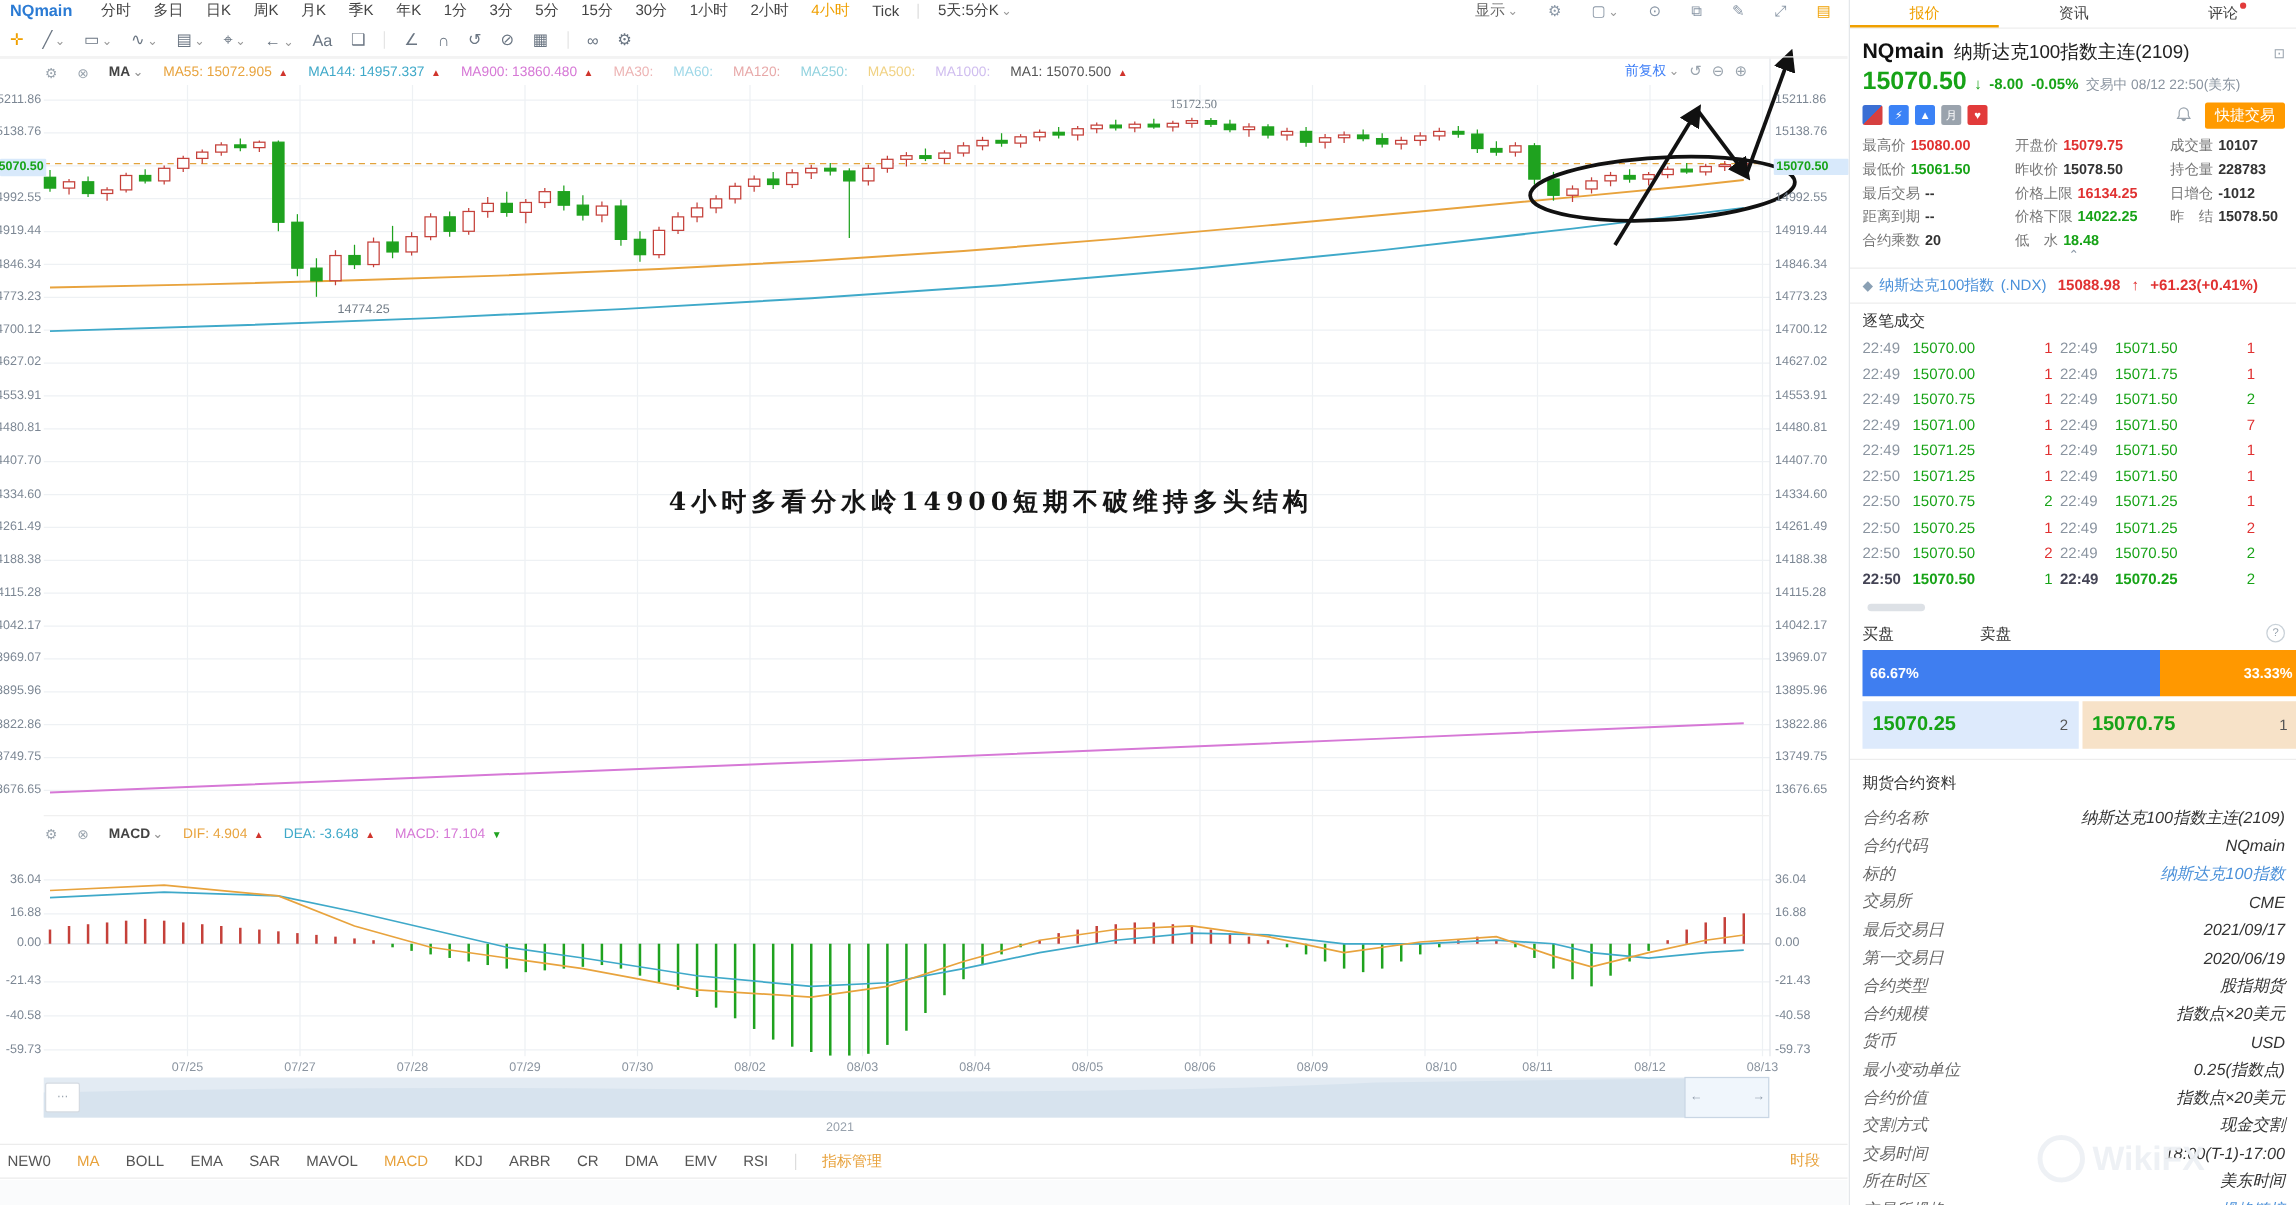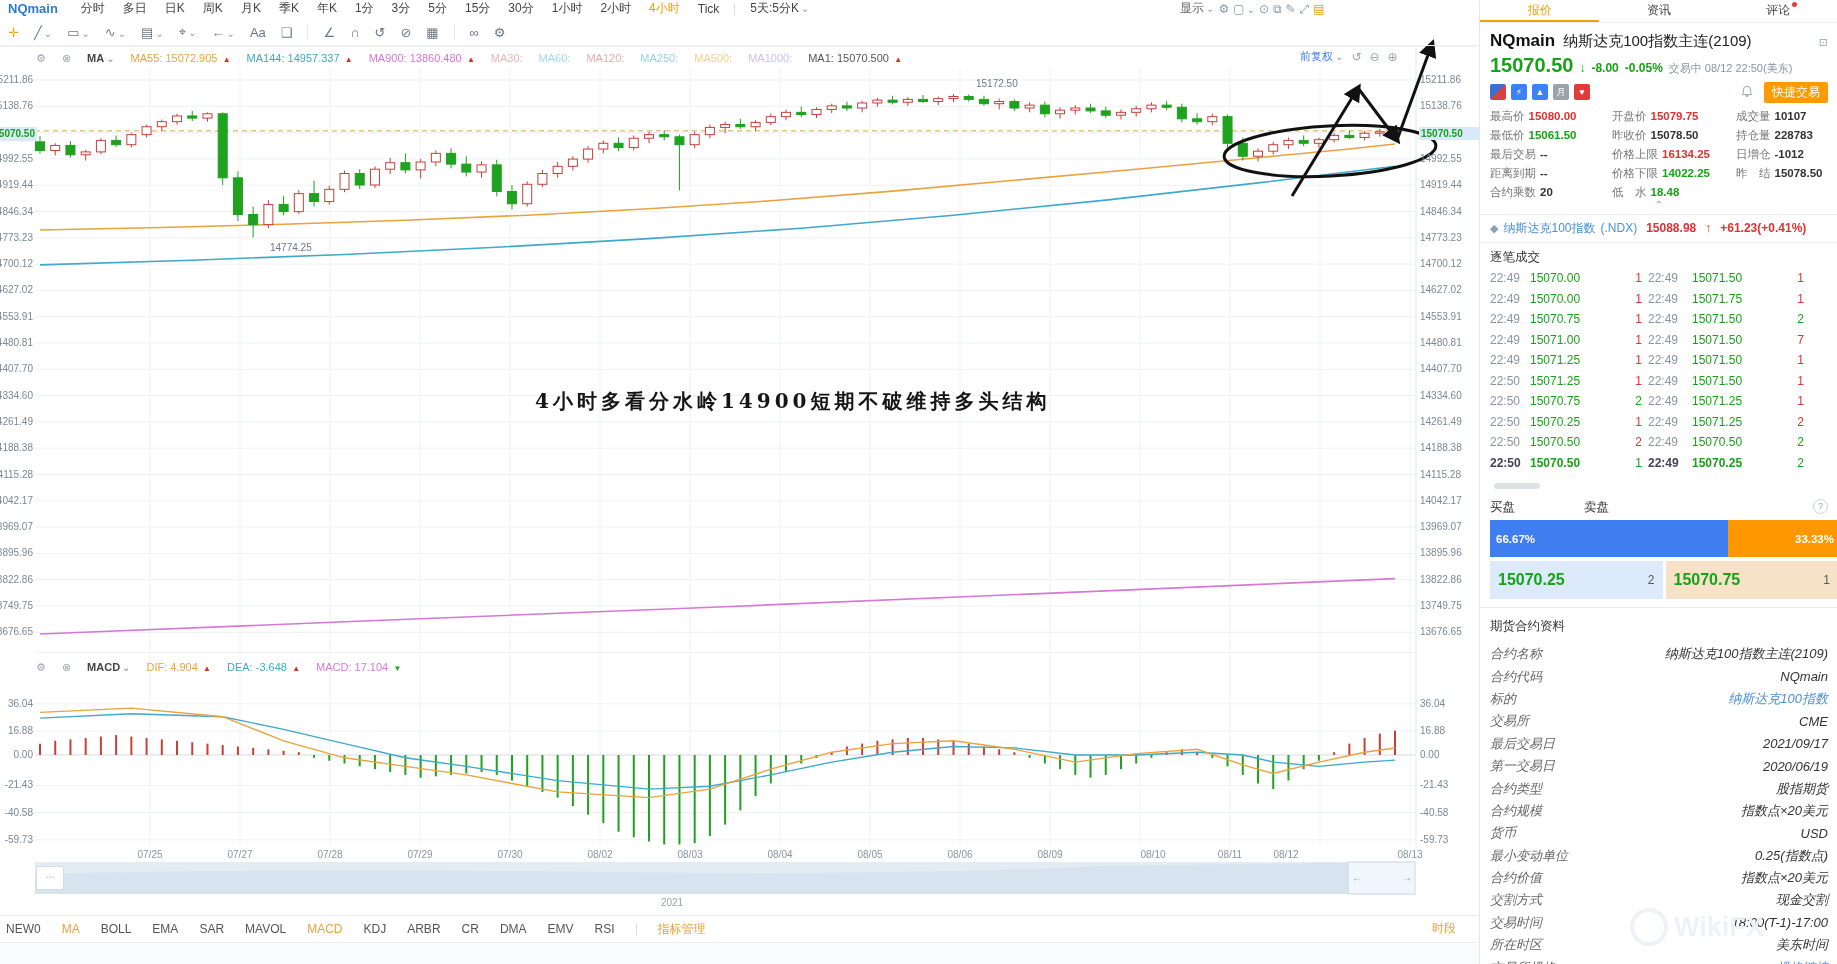--- a/index.html
+++ b/index.html
@@ -8,21 +8,21 @@
   #stage{position:absolute;inset:0;}
   #gfx{position:absolute;left:0;top:0;z-index:1;}
   .ov{position:absolute;z-index:2;}
   
   #topbar{left:0;top:0;width:1478px;height:17px;display:flex;align-items:center;gap:0;background:#fff;}
   #topbar .sym{color:#2b7bd4;font-weight:bold;margin:0 14px 0 8px;font-size:13px;}
   #topbar .tf{margin:0 9px;color:#444;cursor:pointer;white-space:nowrap;}
   #topbar .tf.active{color:#f0a000;}
   #topbar .vdiv{width:1px;height:12px;background:#ddd;margin:0 6px;}
   .caret{color:#999;font-size:10px;margin-left:2px;}
-  #tb-right{position:absolute;left:1180px;top:0;height:17px;display:flex;align-items:center;gap:4px;color:#8a97a6;}
+  #tb-right{position:absolute;left:1180px;top:0;height:17px;display:flex;align-items:center;gap:24px;color:#8a97a6;}
   #tb-right .lbl{color:#666;}
   #tb-right .gi{font-size:12px;cursor:pointer;}
   #tb-right .gi.orange{color:#f0a000;}
   
   #drawbar{left:0;top:19px;width:1478px;height:27px;display:flex;align-items:center;gap:15px;padding-left:8px;border-bottom:1px solid #f0f0f0;box-sizing:border-box;}
   #drawbar .di{color:#6b7683;font-size:13px;cursor:pointer;white-space:nowrap;}
   #drawbar .di.orange{color:#f0a000;}
   #drawbar .vdiv{width:1px;height:14px;background:#e5e5e5;}
   
   .legend{display:flex;align-items:center;gap:16px;height:16px;font-size:11px;}
@@ -531,21 +531,21 @@
       <span style="color: rgb(63, 169, 201); opacity: 1;">DEA: -3.648<span class="up-arrow" style="margin-left: 3px;"> ▲</span></span>
       <span style="color: rgb(214, 120, 214); opacity: 1;">MACD: 17.104<span class="down-arrow" style="margin-left: 3px;"> ▼</span></span>
     </div>
   <div class="ov" id="adjust">
       <span class="adj">前复权<span class="caret">⌄</span></span>
       <span class="zi">↺</span>
       <span class="zi">⊖</span>
       <span class="zi">⊕</span>
     </div>
   <div class="ov chartnote" style="left:535px;top:388px;">4小时多看分水岭14900短期不破维持多头结构</div>
-  <div class="hl-lab" style="left:976px;top:78px;">15172.50</div>
+  <div class="hl-lab" style="left:936px;top:78px;font-family:Liberation Serif, serif;">15172.50</div>
   <div class="hl-lab" style="left:270px;top:242px;">14774.25</div>
   <div id="yaxis-right">
       <div class="ylab" style="top: 74px;">15211.86</div>
       <div class="ylab" style="top: 100.3px;">15138.76</div>
       <div class="ylab ptag" style="top: 126.6px; left: 1419px;">15070.50</div>
       <div class="ylab" style="top: 152.9px;">14992.55</div>
       <div class="ylab" style="top: 179.2px;">14919.44</div>
       <div class="ylab" style="top: 205.5px;">14846.34</div>
       <div class="ylab" style="top: 231.8px;">14773.23</div>
       <div class="ylab" style="top: 258.1px;">14700.12</div>
@@ -663,21 +663,21 @@
       <div class="xlab" style="left: 420px; top: 849px;">07/29</div>
       <div class="xlab" style="left: 510px; top: 849px;">07/30</div>
       <div class="xlab" style="left: 600px; top: 849px;">08/02</div>
       <div class="xlab" style="left: 690px; top: 849px;">08/03</div>
       <div class="xlab" style="left: 780px; top: 849px;">08/04</div>
       <div class="xlab" style="left: 870px; top: 849px;">08/05</div>
       <div class="xlab" style="left: 960px; top: 849px;">08/06</div>
       <div class="xlab" style="left: 1050px; top: 849px;">08/09</div>
       <div class="xlab" style="left: 1140px; top: 849px; padding-left: 26px;">08/10</div>
       <div class="xlab" style="left: 1230px; top: 849px;">08/11</div>
-      <div class="xlab" style="left: 1286px; top: 849px;">08/12</div>
+      <div class="xlab" style="left: 1320px; top: 849px;">08/12</div>
       <div class="xlab" style="left: 1410px; top: 849px;">08/13</div>
     </div>
   <div class="ov" id="navhandle">⋯</div>
   <div class="ov xlab" id="navyear">2021</div>
   <div class="navarrow" style="left:1352px;">←</div>
   <div class="navarrow" style="left:1402px;">→</div>
   <div class="ov" id="tabsrow">
       <span class="itab">NEW0</span>
       <span class="itab orange">MA</span>
       <span class="itab">BOLL</span>

